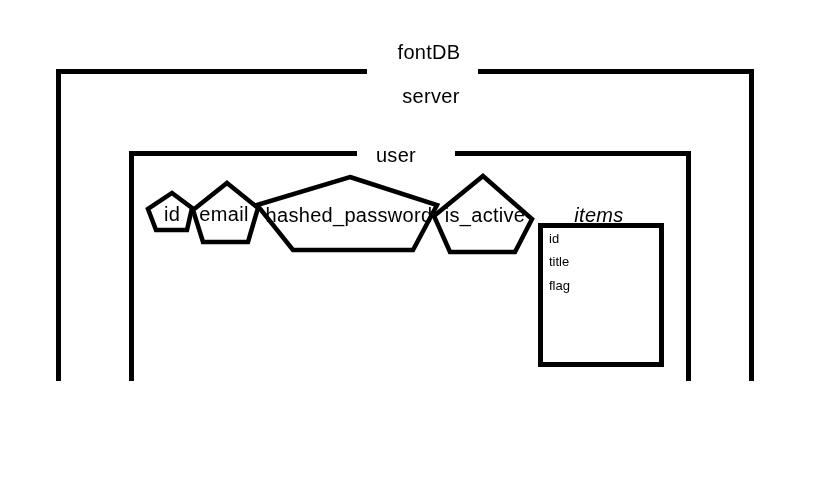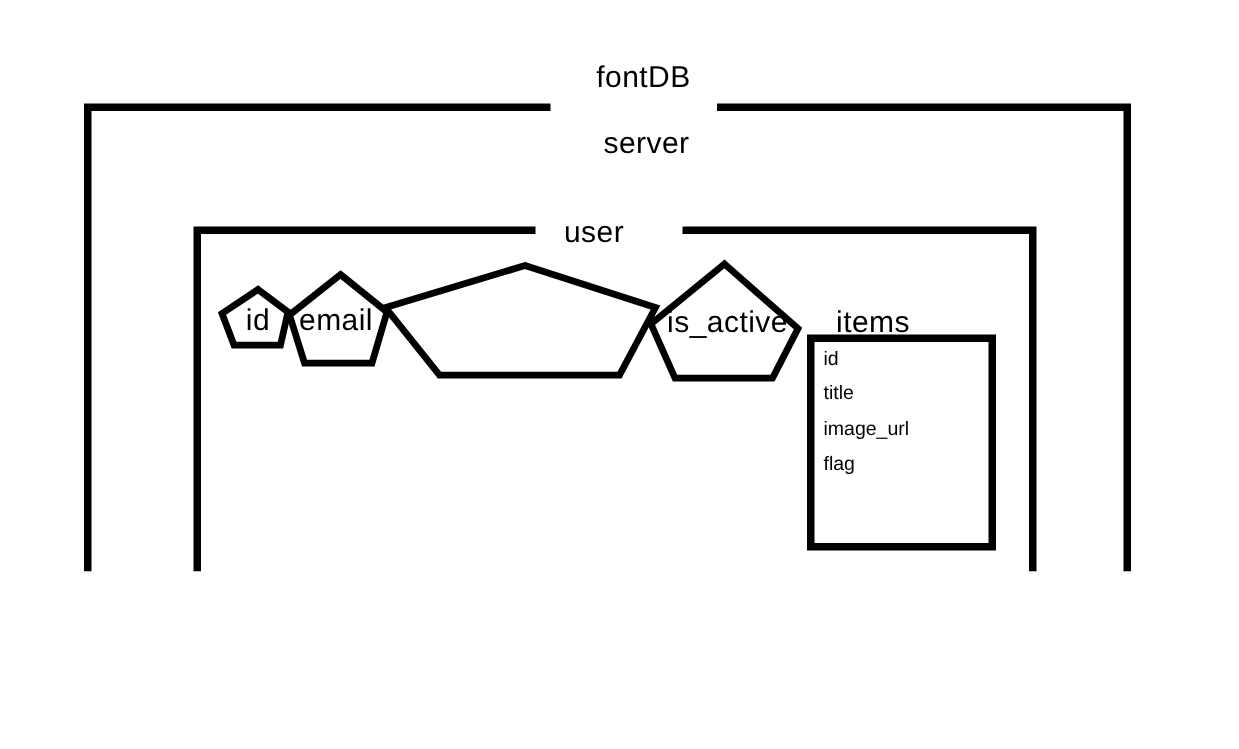--- a/index.html
+++ b/index.html
@@ -36,21 +36,21 @@
     transform: translate(-50%, -50%);
     font-size: 20px;
     letter-spacing: 0.3px;
     white-space: nowrap;
     line-height: 1;
     z-index: 5;
   }
   .lbl-fontdb { left: 429px; top: 52px; }
   .lbl-server { left: 431px; top: 96px; }
   .lbl-user   { left: 396px; top: 155px; }
-  .lbl-items  { left: 582px; top: 215px; }
+  .lbl-items  { left: 599px; top: 215px; font-style: italic; }
   .lbl-id     { left: 172px; top: 214px; }
   .lbl-email  { left: 224px; top: 214px; }
   .lbl-hash   { left: 349px; top: 215px; }
   .lbl-active { left: 485px; top: 215px; }
   .pentagon-layer {
     position: absolute;
     left: 0; top: 0;
     width: 826px;
     height: 499px;
     z-index: 3;
@@ -88,22 +88,22 @@
     <polygon points="483,176 532,219 515,252 450,252 434,216" fill="none" stroke="#000000" stroke-width="4.5"></polygon>
   </svg>
 
   <div class="lbl lbl-fontdb">fontDB</div>
   <div class="lbl lbl-server">server</div>
   <div class="lbl lbl-user">user</div>
   <div class="lbl lbl-items">items</div>
 
   <div class="lbl lbl-id">id</div>
   <div class="lbl lbl-email">email</div>
+  <div class="lbl lbl-hash">hashed_password</div>
   <div class="lbl lbl-active">is_active</div>
 
   <div class="items-fields">
     <div class="items-field">id</div>
     <div class="items-field">title</div>
-    <div class="items-field">image_url</div>
     <div class="items-field">flag</div>
   </div>
 
 </div>
 
 </body></html>

